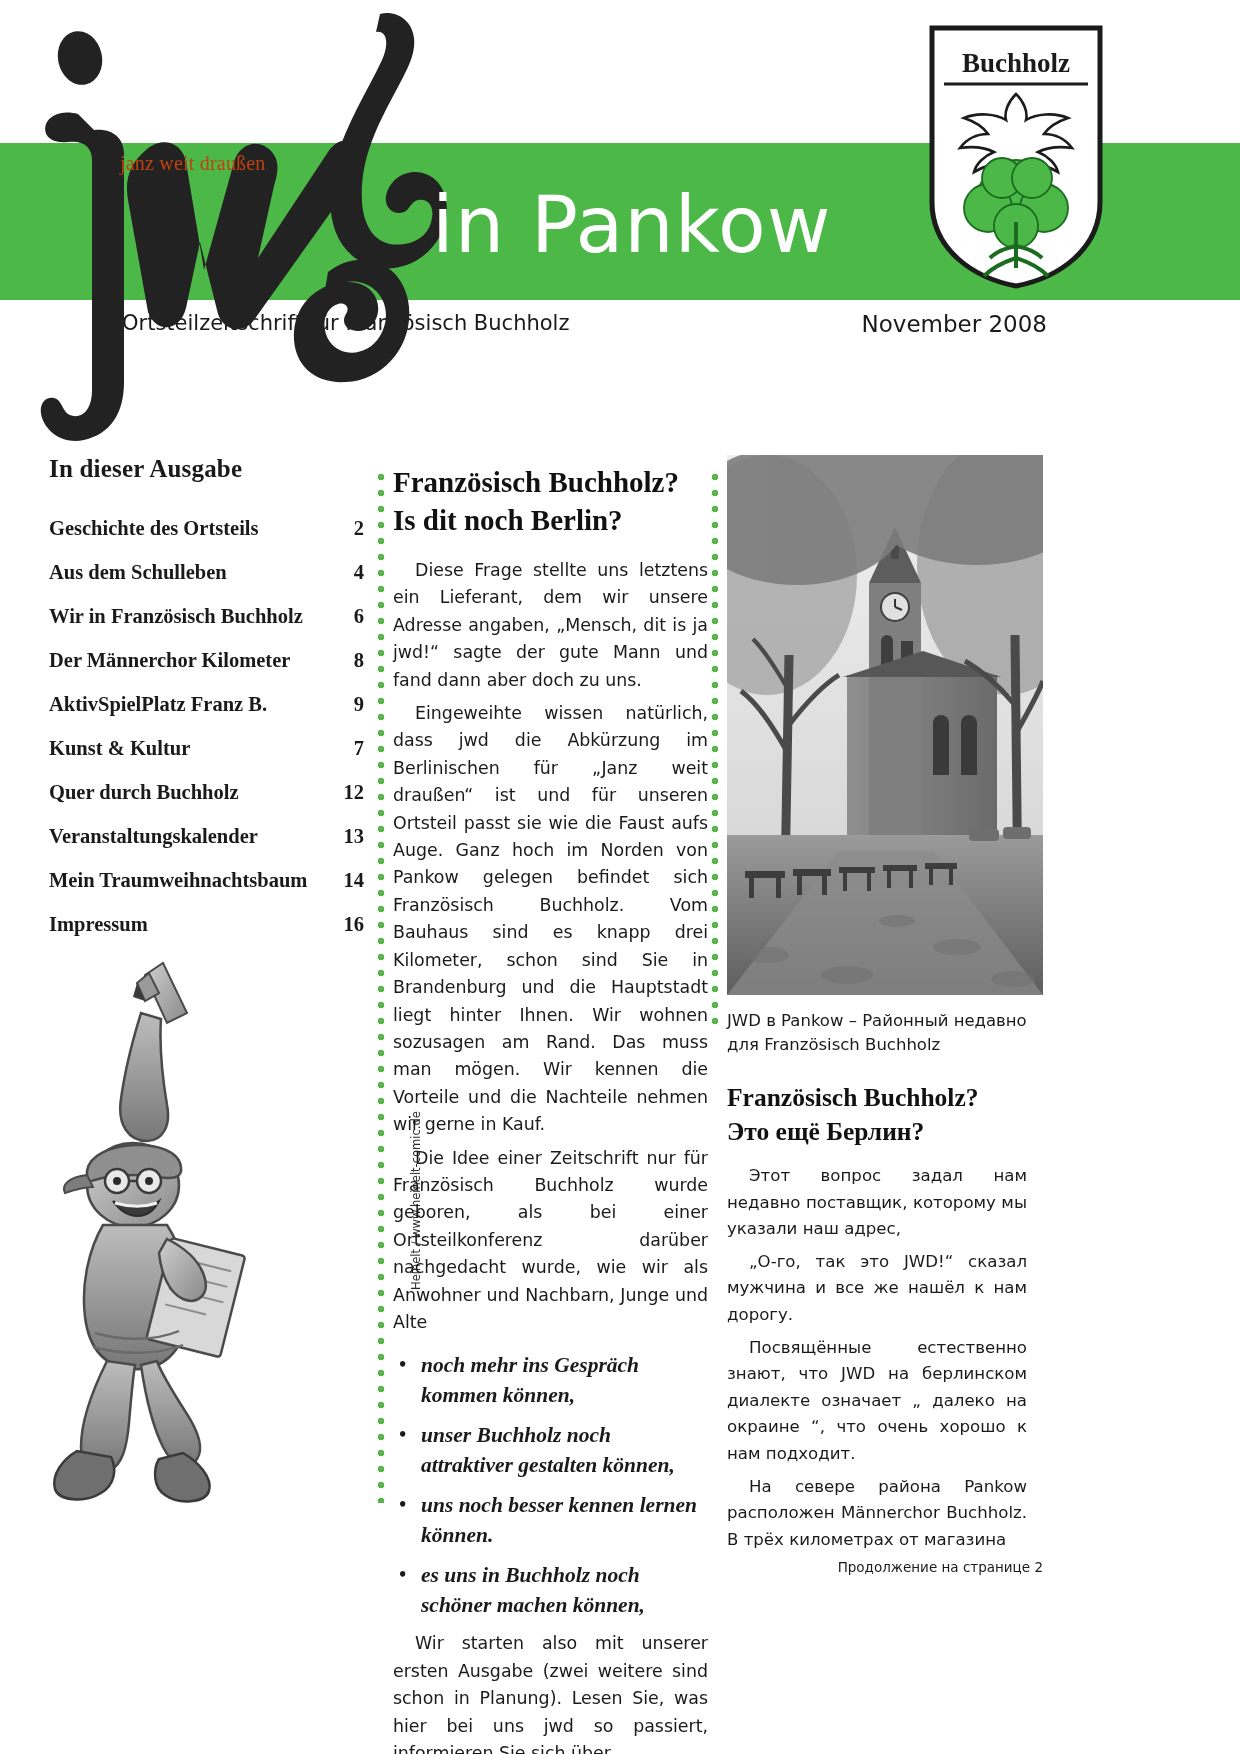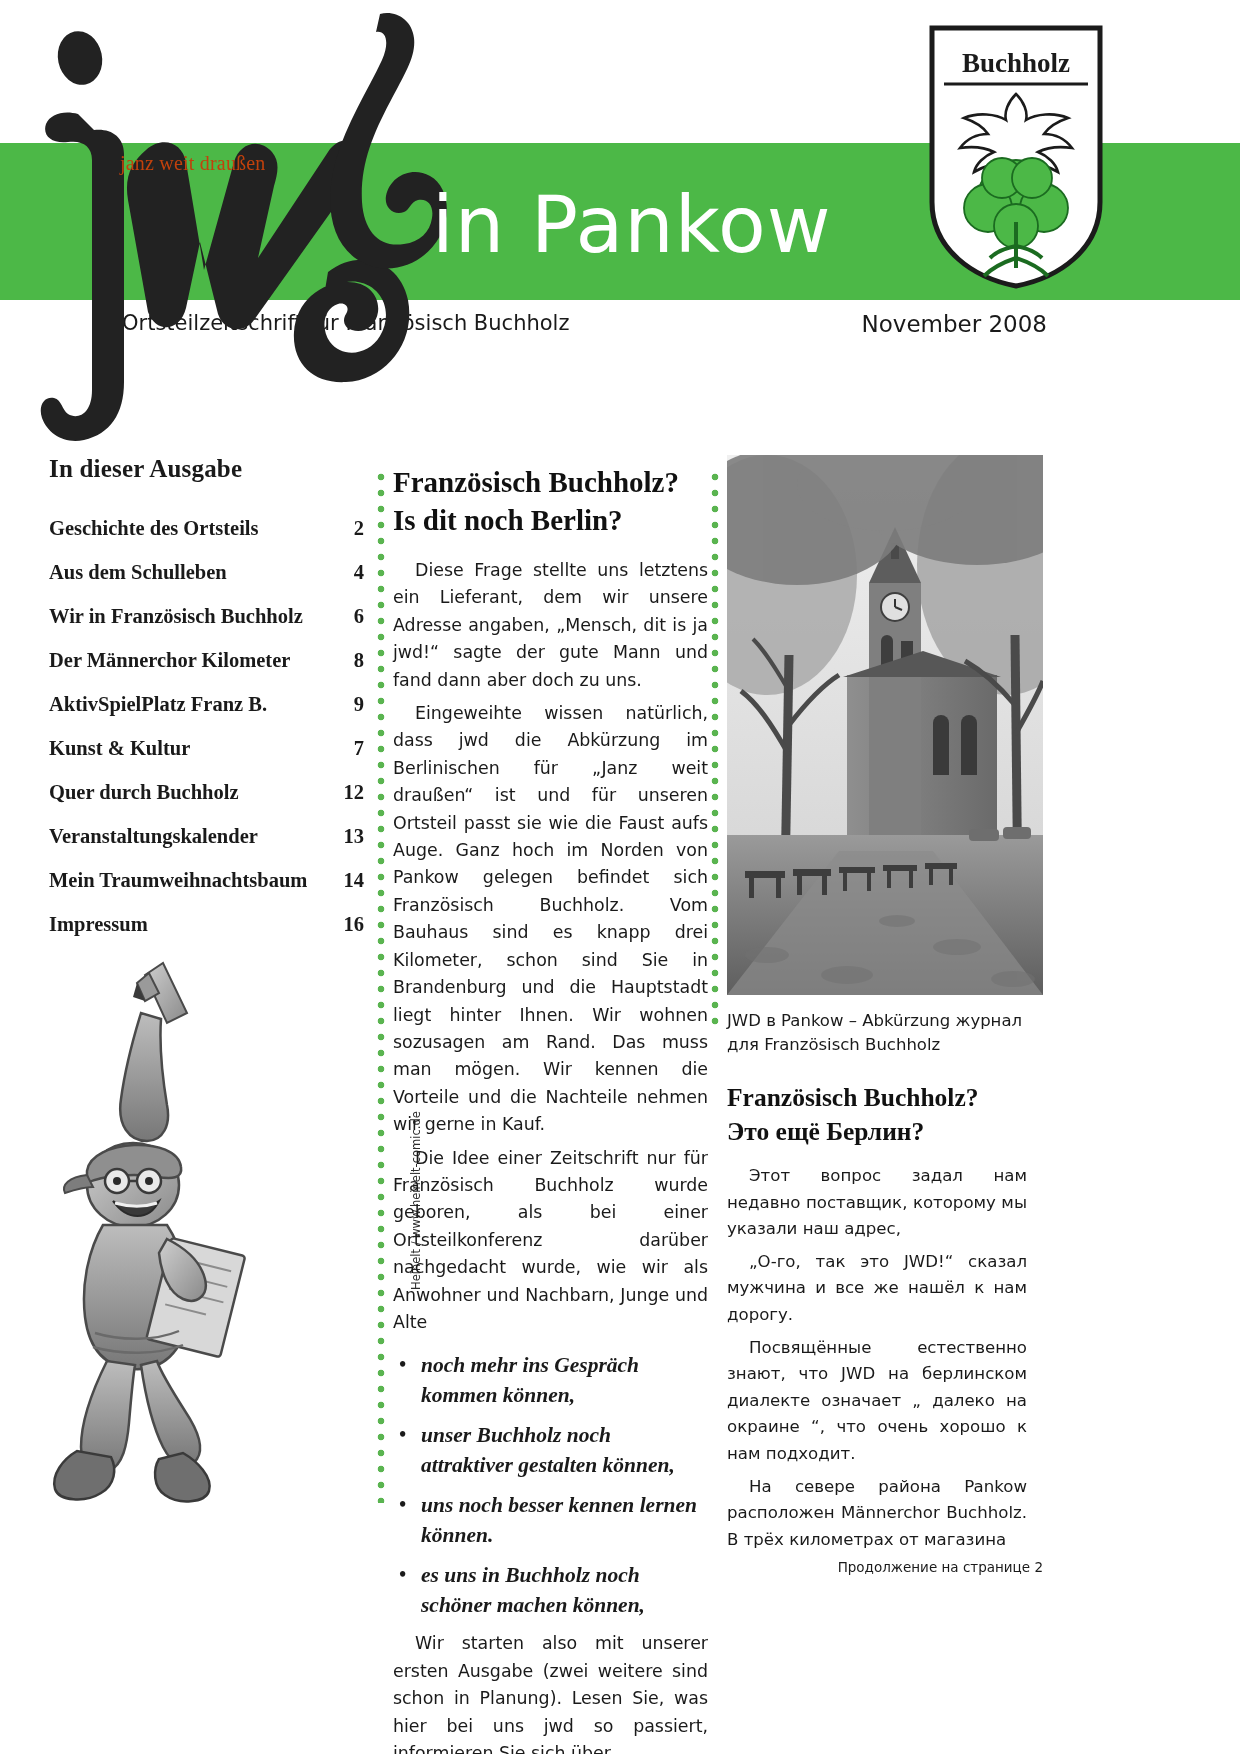--- a/index.html
+++ b/index.html
@@ -595,21 +595,21 @@
         <g fill="#717171" opacity="0.55">
           <ellipse cx="40" cy="500" rx="22" ry="8"></ellipse>
           <ellipse cx="120" cy="520" rx="26" ry="9"></ellipse>
           <ellipse cx="230" cy="492" rx="24" ry="8"></ellipse>
           <ellipse cx="286" cy="524" rx="22" ry="8"></ellipse>
           <ellipse cx="170" cy="466" rx="18" ry="6"></ellipse>
         </g>
       </svg>
     </div>
 
-    <p class="photo-caption">JWD в Pankow – Abkürzung журнал для Französisch Buchholz</p>
+    <p class="photo-caption">JWD в Pankow – Районный недавно для Französisch Buchholz</p>
 
     <h1 class="headline-ru">
       <span>Französisch Buchholz?</span><br>
       <span>Это ещё Берлин?</span>
     </h1>
 
     <p class="body-ru">Этот вопрос задал нам недавно поставщик, которому мы указали наш адрес,</p>
     <p class="body-ru">„О-го, так это JWD!“ сказал мужчина и все же нашёл к нам дорогу.</p>
     <p class="body-ru">Посвящённые естественно знают, что JWD на берлинском диалекте означает „ далеко на окраине “, что очень хорошо к нам подходит.</p>
     <p class="body-ru">На севере района Pankow расположен Männerchor Buchholz. В трёх километрах от магазина</p>

